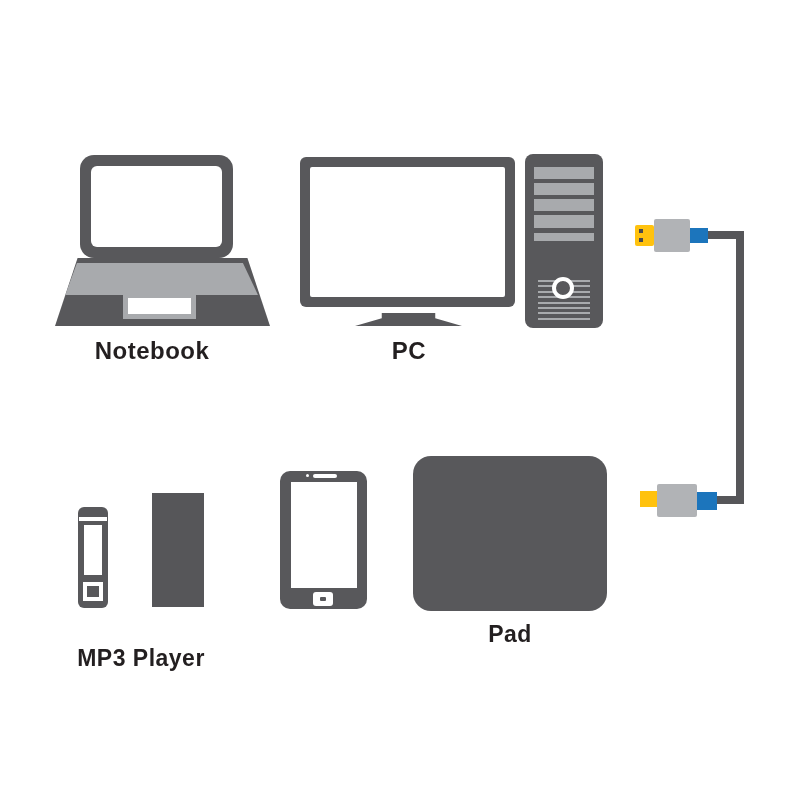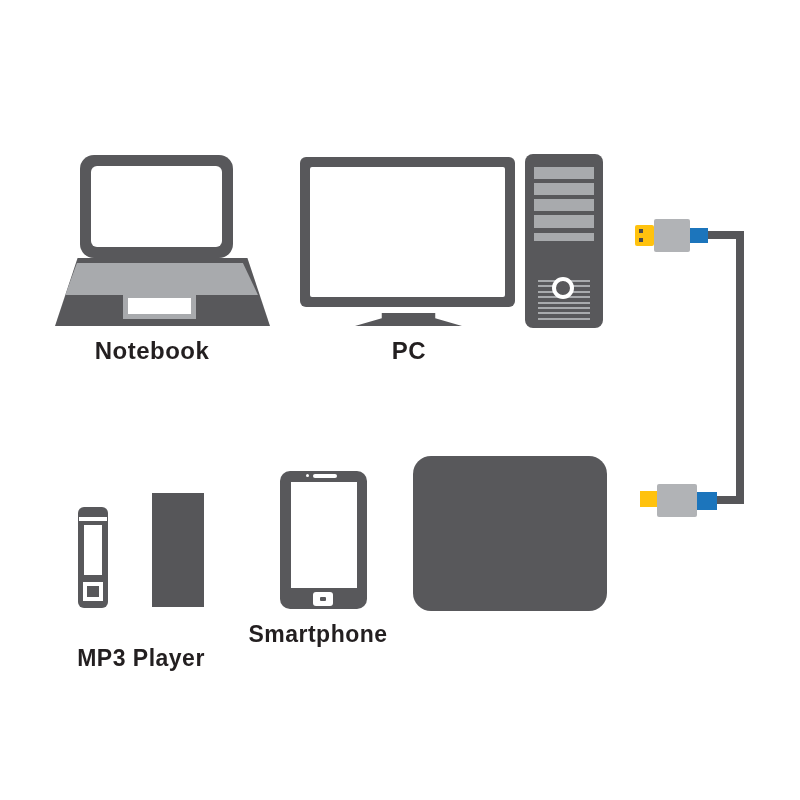--- a/index.html
+++ b/index.html
@@ -149,17 +149,17 @@
   <div class="label lbl-mp3">MP3 Player</div>
 
   <div class="abs dark phone">
     <div class="phone-screen"></div>
     <div class="phone-cam"></div>
     <div class="phone-spk"></div>
     <div class="phone-home">
       <div class="phone-home-dot"></div>
     </div>
   </div>
-  <div class="label lbl-phone">Smartphone</div>
 
   <div class="abs dark pad"></div>
+  <div class="label lbl-pad">Pad</div>
 
 </div>
 
 </body></html>

